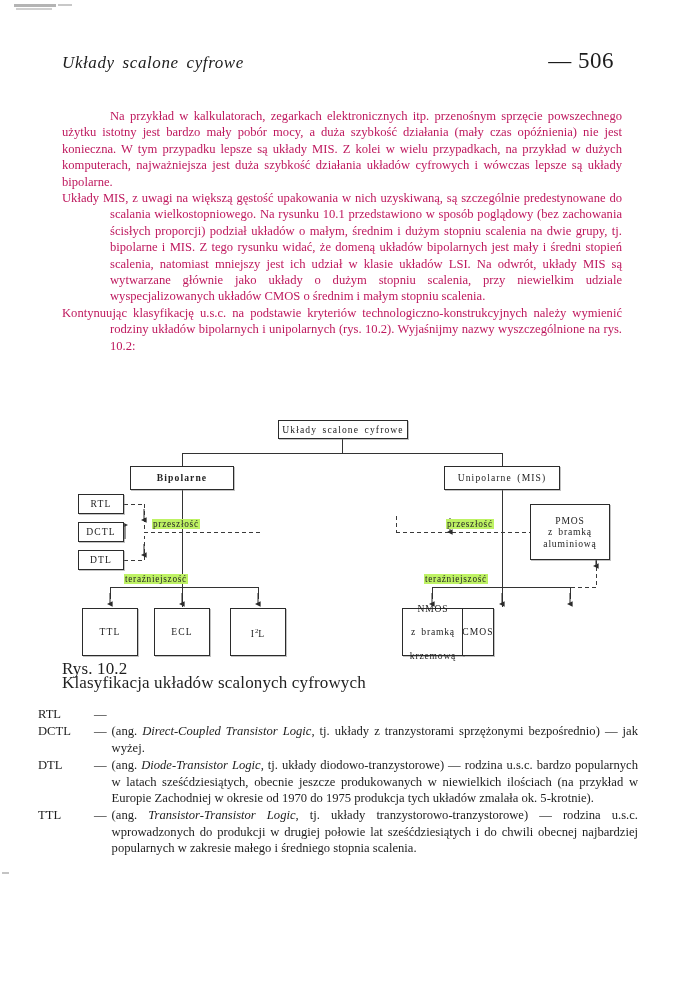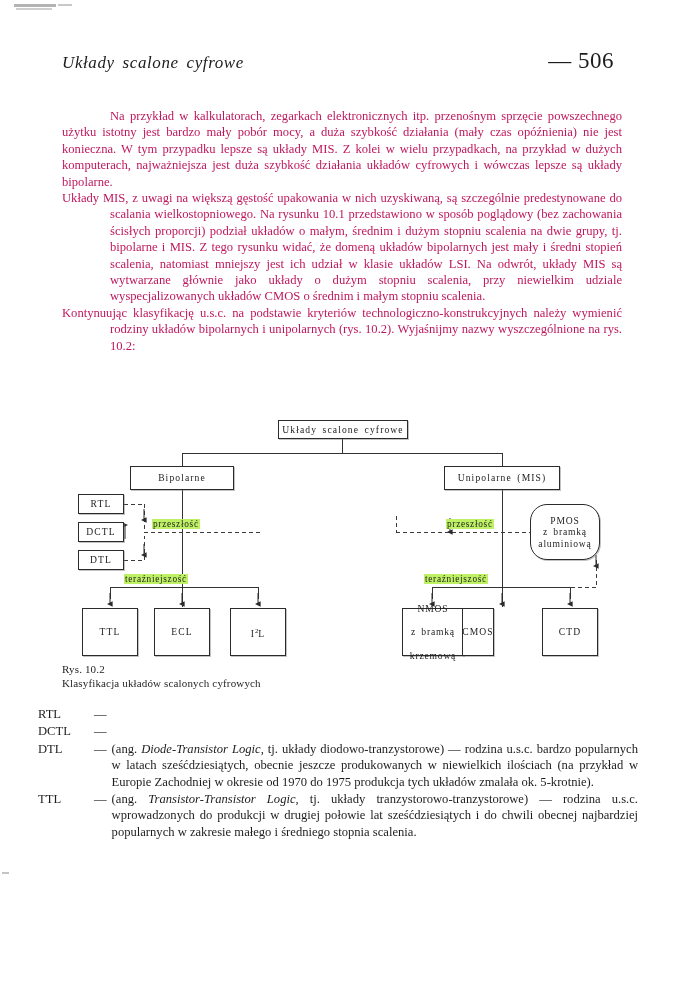--- a/index.html
+++ b/index.html
@@ -147,21 +147,21 @@
   }
   .sup {
     font-size: 6.8px;
     vertical-align: super;
     letter-spacing: 0;
   }
   .fig-caption {
     position: absolute;
     left: 0;
     top: 254px;
-    font-size: 11px;
+    font-size: 17px;
     line-height: 14px;
     color: #1f1f1f;
     letter-spacing: 0.15px;
   }
 
   
   .glossary {
     position: absolute;
     left: 38px;
     top: 706px;
@@ -292,67 +292,67 @@
           <line x1="534" y1="179" x2="508" y2="179"></line>
         </g>
         <g stroke="#2b2b2b" stroke-width="1" fill="none">
           <line x1="534" y1="158" x2="534" y2="147" marker-end="url(#arrow)" transform="rotate(180 534 152.5)"></line>
         </g>
       </svg>
     </div>
 
     <div class="nodebox" style="left:216px; top:12px; width:130px; height:19px;">Układy scalone cyfrowe</div>
 
-    <div class="nodebox" style="left:68px; top:58px; width:104px; height:24px;">Bipolarne</div>
+    <div class="nodebox" style="left:68px; top:58px; width:104px; height:24px;font-weight:bold;">Bipolarne</div>
 
     <div class="nodebox" style="left:382px; top:58px; width:116px; height:24px;">Unipolarne (MIS)</div>
 
     <div class="nodebox" style="left:16px; top:86px; width:46px; height:20px;">RTL</div>
     <div class="nodebox" style="left:16px; top:114px; width:46px; height:20px;">DCTL</div>
     <div class="nodebox" style="left:16px; top:142px; width:46px; height:20px;">DTL</div>
 
-    <div class="nodebox multi" style="left:468px; top:96px; width:70px; height:56px;border-radius:17px;">
+    <div class="nodebox multi" style="left:468px; top:96px; width:80px; height:56px;">
       <span>PMOS</span>
       <span>z bramką</span>
       <span>aluminiową</span>
     </div>
 
     <div class="nodebox" style="left:20px; top:200px; width:56px; height:48px;">TTL</div>
     <div class="nodebox" style="left:92px; top:200px; width:56px; height:48px;">ECL</div>
     <div class="nodebox" style="left:168px; top:200px; width:56px; height:48px;">
       <span><span>I</span><span class="sup">2</span><span>L</span></span>
     </div>
 
     <div class="nodebox multi" style="left:340px; top:200px; width:62px; height:48px;gap:12px;">
       <span>NMOS</span>
       <span>z bramką</span>
       <span>krzemową</span>
     </div>
     <div class="nodebox" style="left:400px; top:200px; width:32px; height:48px;">CMOS</div>
-    <div class="nodebox" style="left:480px; top:200px; width:56px; height:48px;">CTD</div>
 
     <div class="era-label" style="left:90px; top:111px;">przeszłość</div>
     <div class="era-label" style="left:384px; top:111px;">przeszłość</div>
     <div class="era-label" style="left:62px; top:166px;">teraźniejszość</div>
     <div class="era-label" style="left:362px; top:166px;">teraźniejszość</div>
 
     <div class="fig-caption">
       <div>Rys. 10.2</div>
       <div>Klasyfikacja układów scalonych cyfrowych</div>
     </div>
   </div>
 
   <div class="glossary">
     <div class="gl-item">
       <div class="gl-term">RTL</div>
       <div class="gl-dash">—</div>
     </div>
     <div class="gl-item">
       <div class="gl-term">DCTL</div>
       <div class="gl-dash">—</div>
+      <div class="gl-def"><span>(ang. </span><em>Direct-Coupled Transistor Logic</em><span>, tj. układy z tranzystorami sprzężonymi bezpośrednio) — jak wyżej.</span></div>
     </div>
     <div class="gl-item">
       <div class="gl-term">DTL</div>
       <div class="gl-dash">—</div>
       <div class="gl-def"><span>(ang. </span><em>Diode-Transistor Logic</em><span>, tj. układy diodowo-tranzystorowe) — rodzina u.s.c. bardzo popularnych w latach sześćdziesiątych, obecnie jeszcze produkowanych w niewielkich ilościach (na przykład w Europie Zachodniej w okresie od 1970 do 1975 produkcja tych układów zmalała ok. 5-krotnie).</span></div>
     </div>
     <div class="gl-item">
       <div class="gl-term">TTL</div>
       <div class="gl-dash">—</div>
       <div class="gl-def"><span>(ang. </span><em>Transistor-Transistor Logic</em><span>, tj. układy tranzystorowo-tranzystorowe) — rodzina u.s.c. wprowadzonych do produkcji w drugiej połowie lat sześćdziesiątych i do chwili obecnej najbardziej popularnych w zakresie małego i średniego stopnia scalenia.</span></div>

